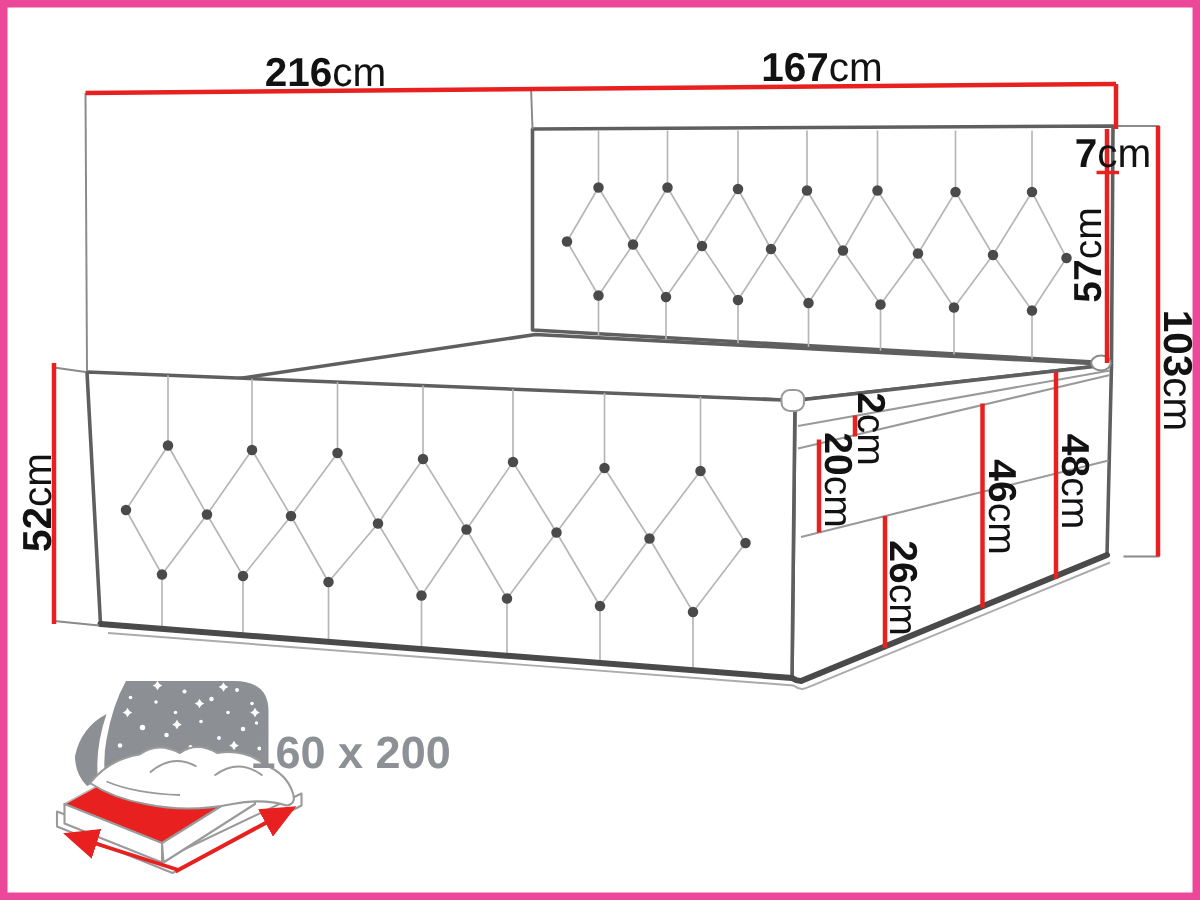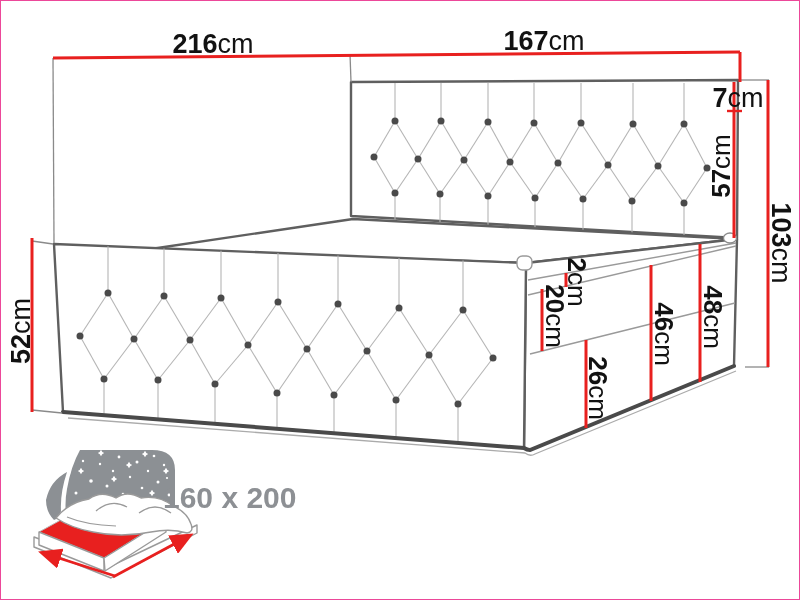--- a/index.html
+++ b/index.html
@@ -1,17 +1,17 @@
 <!DOCTYPE html>
 <html><head>
 <meta charset="utf-8">
 <style>
   html,body{margin:0;padding:0;background:#ffffff;}
   .stage{position:relative;width:800px;height:600px;background:#ffffff;
-         border:1px solid #ec4899;box-sizing:border-box;overflow:hidden;
+         border:5px solid #ec4899;box-sizing:border-box;overflow:hidden;
          font-family:"Liberation Sans",sans-serif;}
   svg{display:block;}
   .dim-label{font-family:"Liberation Sans",sans-serif;font-size:27px;fill:#121212;}
   .dim-label-side{font-family:"Liberation Sans",sans-serif;font-size:26px;fill:#121212;}
   .num{font-weight:bold;}
   .unit{font-weight:normal;}
   .size-label{font-family:"Liberation Sans",sans-serif;font-size:30px;font-weight:bold;fill:#8d9094;}
   .outline{fill:#ffffff;stroke:#5f5f5f;stroke-width:2.4;stroke-linejoin:round;}
   .fanline{stroke:#9a9a9a;stroke-width:1.4;fill:none;}
   .guide{stroke:#8a8a8a;stroke-width:1.3;fill:none;}

